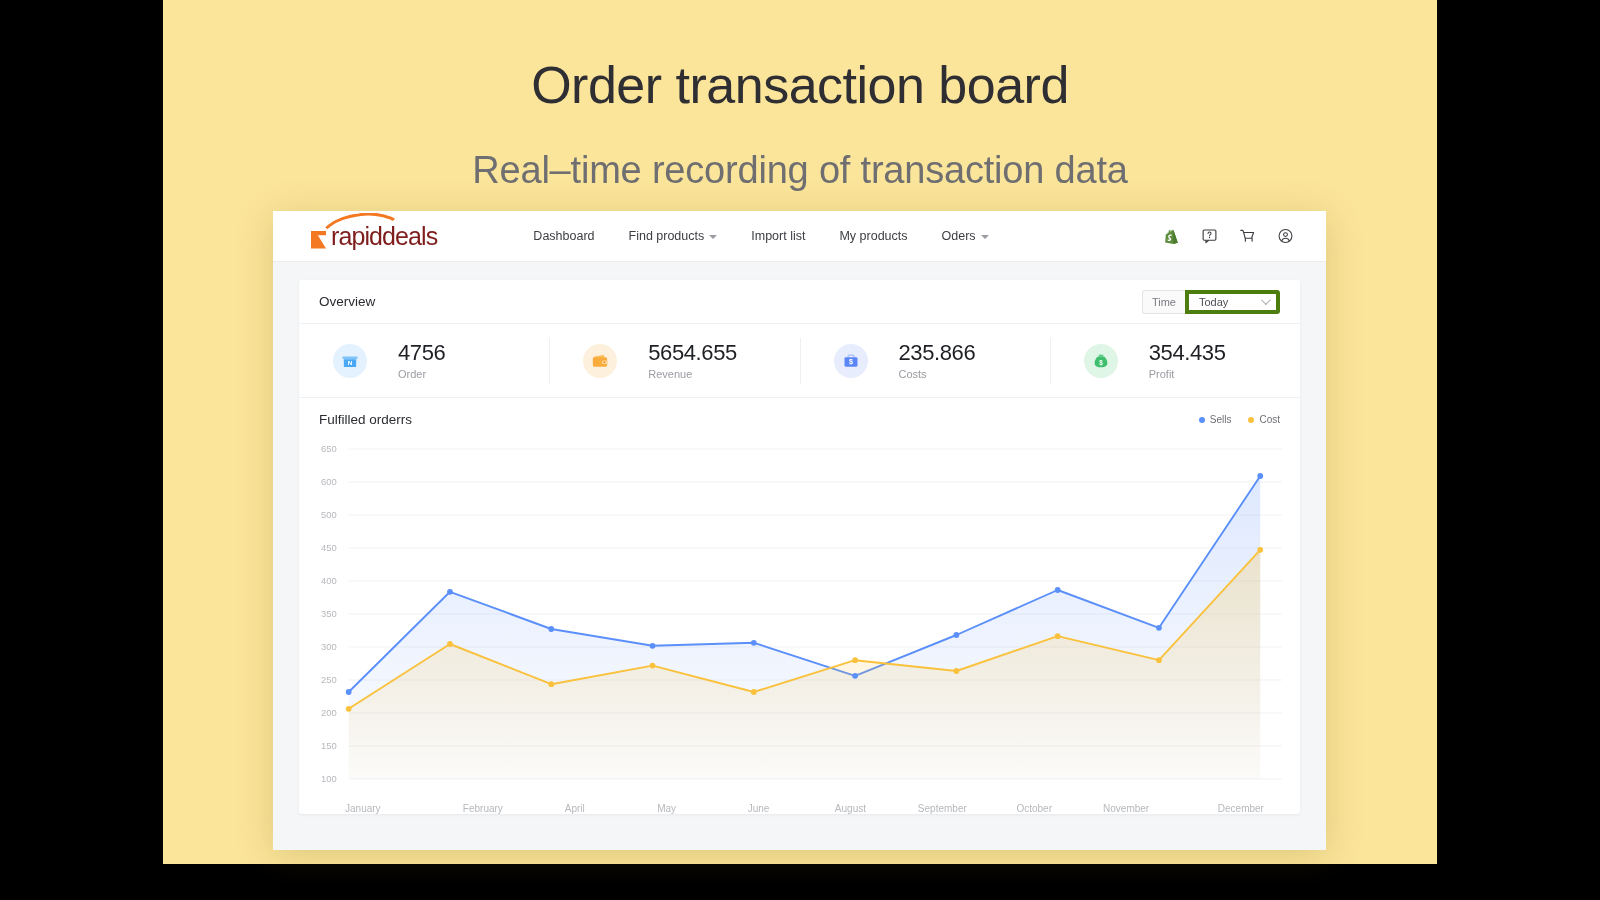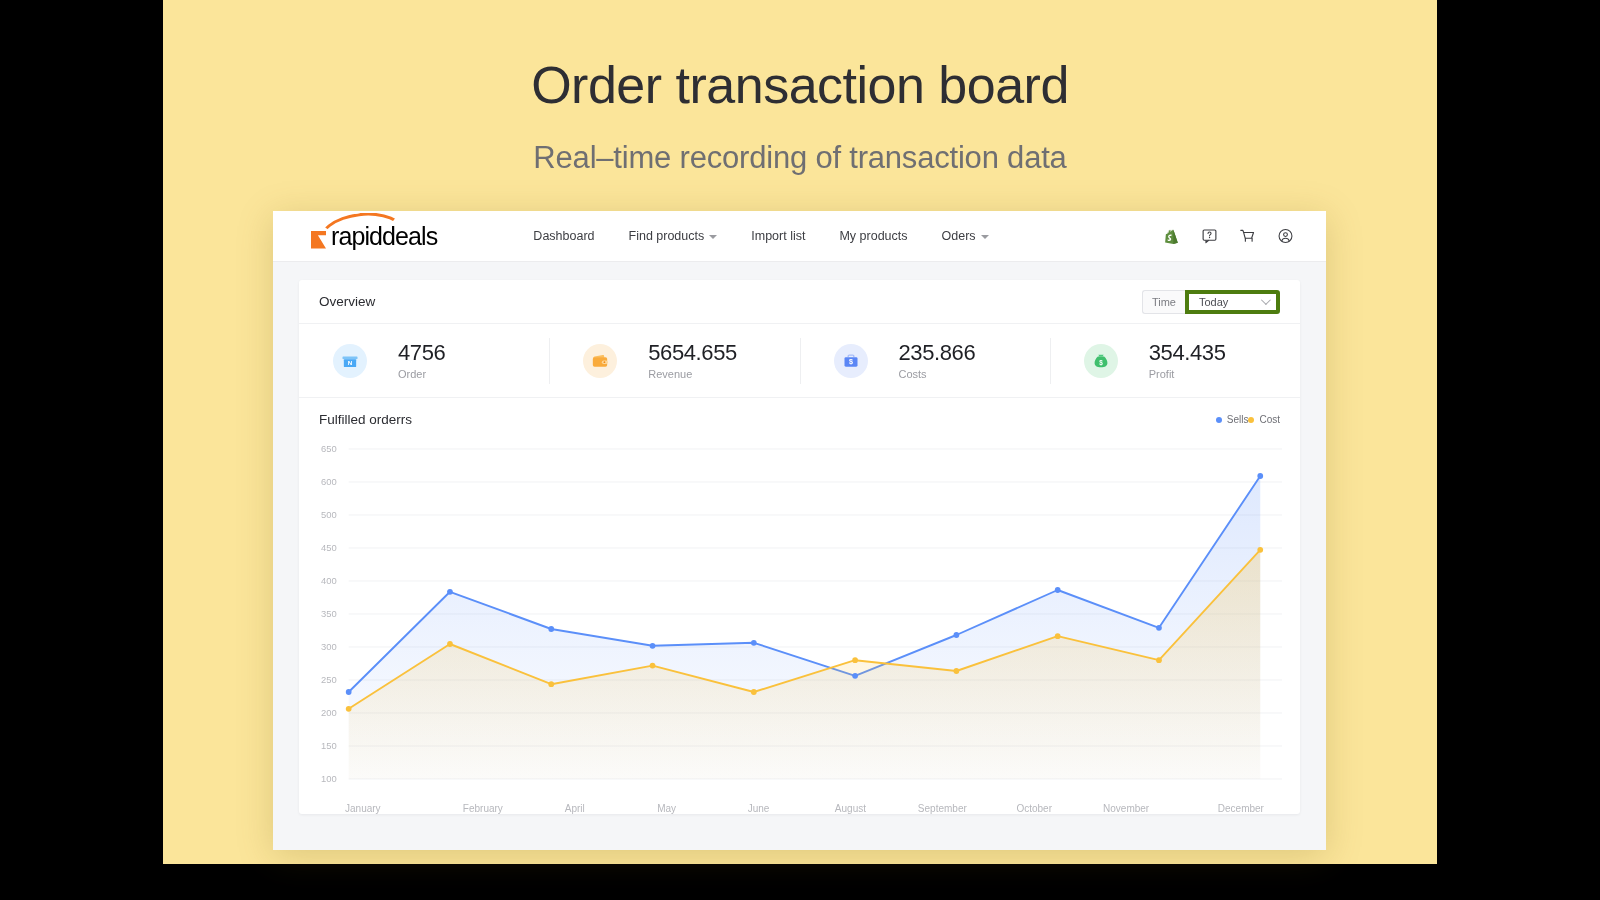--- a/index.html
+++ b/index.html
@@ -13,21 +13,21 @@
     position:absolute; left:163px; top:0; width:1274px; height:864px;
     background:#fbe59a;
   }
   
   .hero { padding-top:56px; text-align:center; }
   .hero-title {
     font-size:52px; font-weight:400; color:#2e2e33; letter-spacing:-0.5px;
     line-height:1.15;
   }
   .hero-sub {
-    margin-top:24px; font-size:31px; font-weight:400; color:#6f6f72;
+    margin-top:33px; font-size:38px; font-weight:400; color:#6f6f72;
     letter-spacing:-0.2px;
   }
   
   #app {
     position:absolute; left:110px; top:211px; width:1053px; height:639px;
     background:#f5f6f8;
     box-shadow:0 6px 34px rgba(120,95,20,.22);
     overflow:hidden;
   }
   
@@ -49,21 +49,21 @@
     overflow:hidden;
   }
   .brand-arc::before {
     content:""; position:absolute; left:0; top:0; width:84px; height:46px;
     border-radius:50%; border:3.5px solid #f47721;
     border-bottom-color:transparent; border-left-color:transparent;
     border-right-color:transparent;
     transform:rotate(-7deg);
   }
   .brand-word {
-    font-size:25px; color:#000000; letter-spacing:-0.9px; line-height:1;
+    font-size:25px; color:#7f1d1d; letter-spacing:-0.9px; line-height:1;
     font-weight:400;
   }
   .nav-links { display:flex; align-items:center; margin-left:96px; gap:34px; }
   .nav-link {
     font-size:12.5px; color:#3c3d42; display:flex; align-items:center; gap:5px;
     cursor:pointer; white-space:nowrap;
   }
   .caret {
     width:0; height:0; border-left:4px solid transparent;
     border-right:4px solid transparent; border-top:4.5px solid #9a9ba0;
@@ -109,21 +109,21 @@
   }
   .stat-ic {
     width:34px; height:34px; border-radius:50%; flex:none;
     display:flex; align-items:center; justify-content:center;
   }
   .stat-val { font-size:22px; color:#1f2025; line-height:1.05; letter-spacing:-0.4px; }
   .stat-lbl { font-size:11px; color:#9b9ca2; margin-top:3px; }
   
   .ch-head { display:flex; align-items:center; padding:14px 20px 6px 20px; }
   .ch-title { font-size:13.5px; color:#2b2c31; }
-  .legend { margin-left:auto; display:flex; align-items:center; }
+  .legend { margin-left:auto; display:flex; align-items:center; gap:17px; }
   .lg { display:flex; align-items:center; gap:5px; font-size:10px; color:#6e6f75; }
   .lg .dot { width:6px; height:6px; border-radius:50%; }
   .plot { position:relative; height:372px; padding:0 4px; }
   .plot svg { display:block; width:100%; height:100%; }
   .xaxis {
     display:flex; padding:0 0 0 0; margin-top:-2px;
   }
   .xaxis span { font-size:10px; color:#b7b8bd; text-align:center; }
 </style>
 </head>

